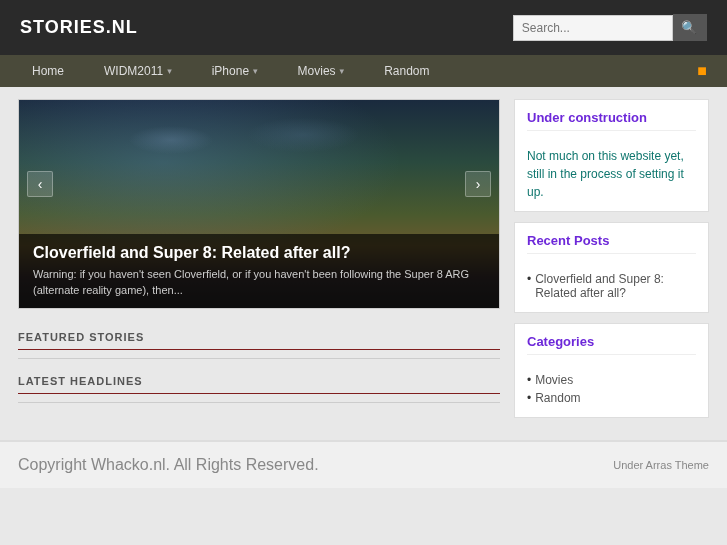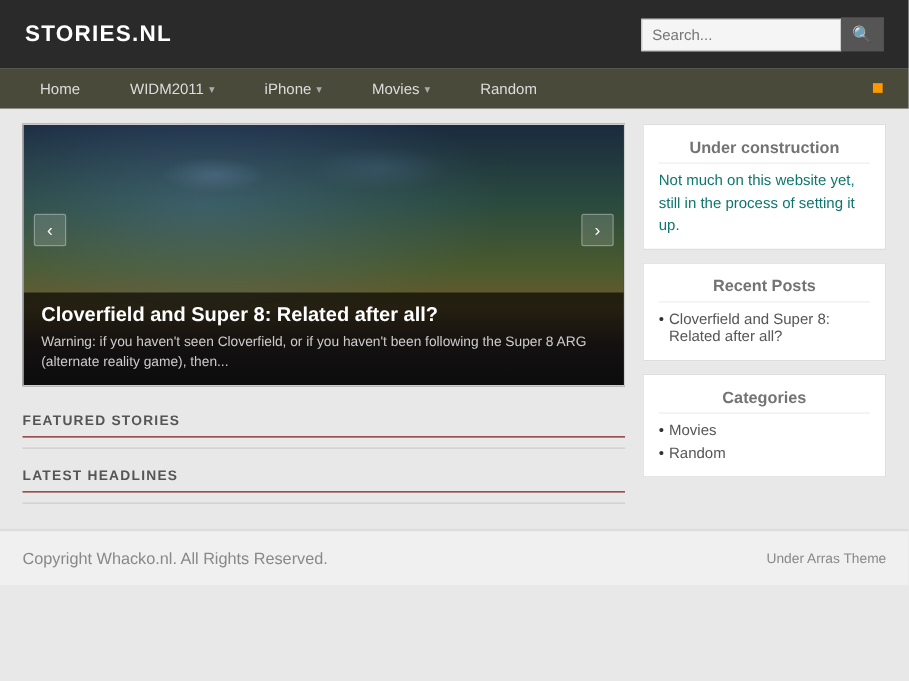--- a/index.html
+++ b/index.html
@@ -188,25 +188,24 @@
     }
     .sidebar-widget {
       background: #fff;
       border: 1px solid #ddd;
       margin-bottom: 10px;
       padding: 10px 12px;
     }
     .widget-title {
       font-size: 13px;
       font-weight: bold;
-      color: #737373;
+      color: #6d28d9;
       border-bottom: 1px solid #eee;
       padding-bottom: 5px;
-      margin-bottom: 4px;
-      text-align: center;
+      margin-bottom: 16px;
     }
     .widget-text {
       font-size: 12px;
       color: #0f766e;
       line-height: 1.5;
     }
     .widget-list {
       list-style: none;
       padding: 0;
     }
@@ -236,21 +235,21 @@
     }
     #footer-inner {
       max-width: 727px;
       margin: 0 auto;
       padding: 14px 18px;
       display: flex;
       justify-content: space-between;
       align-items: center;
     }
     #footer-copyright {
-      font-size: 13px;
+      font-size: 16px;
       color: #888;
     }
     #footer-theme {
       font-size: 11px;
       color: #888;
     }
 
     
     .slide-sky {
       position: absolute;

